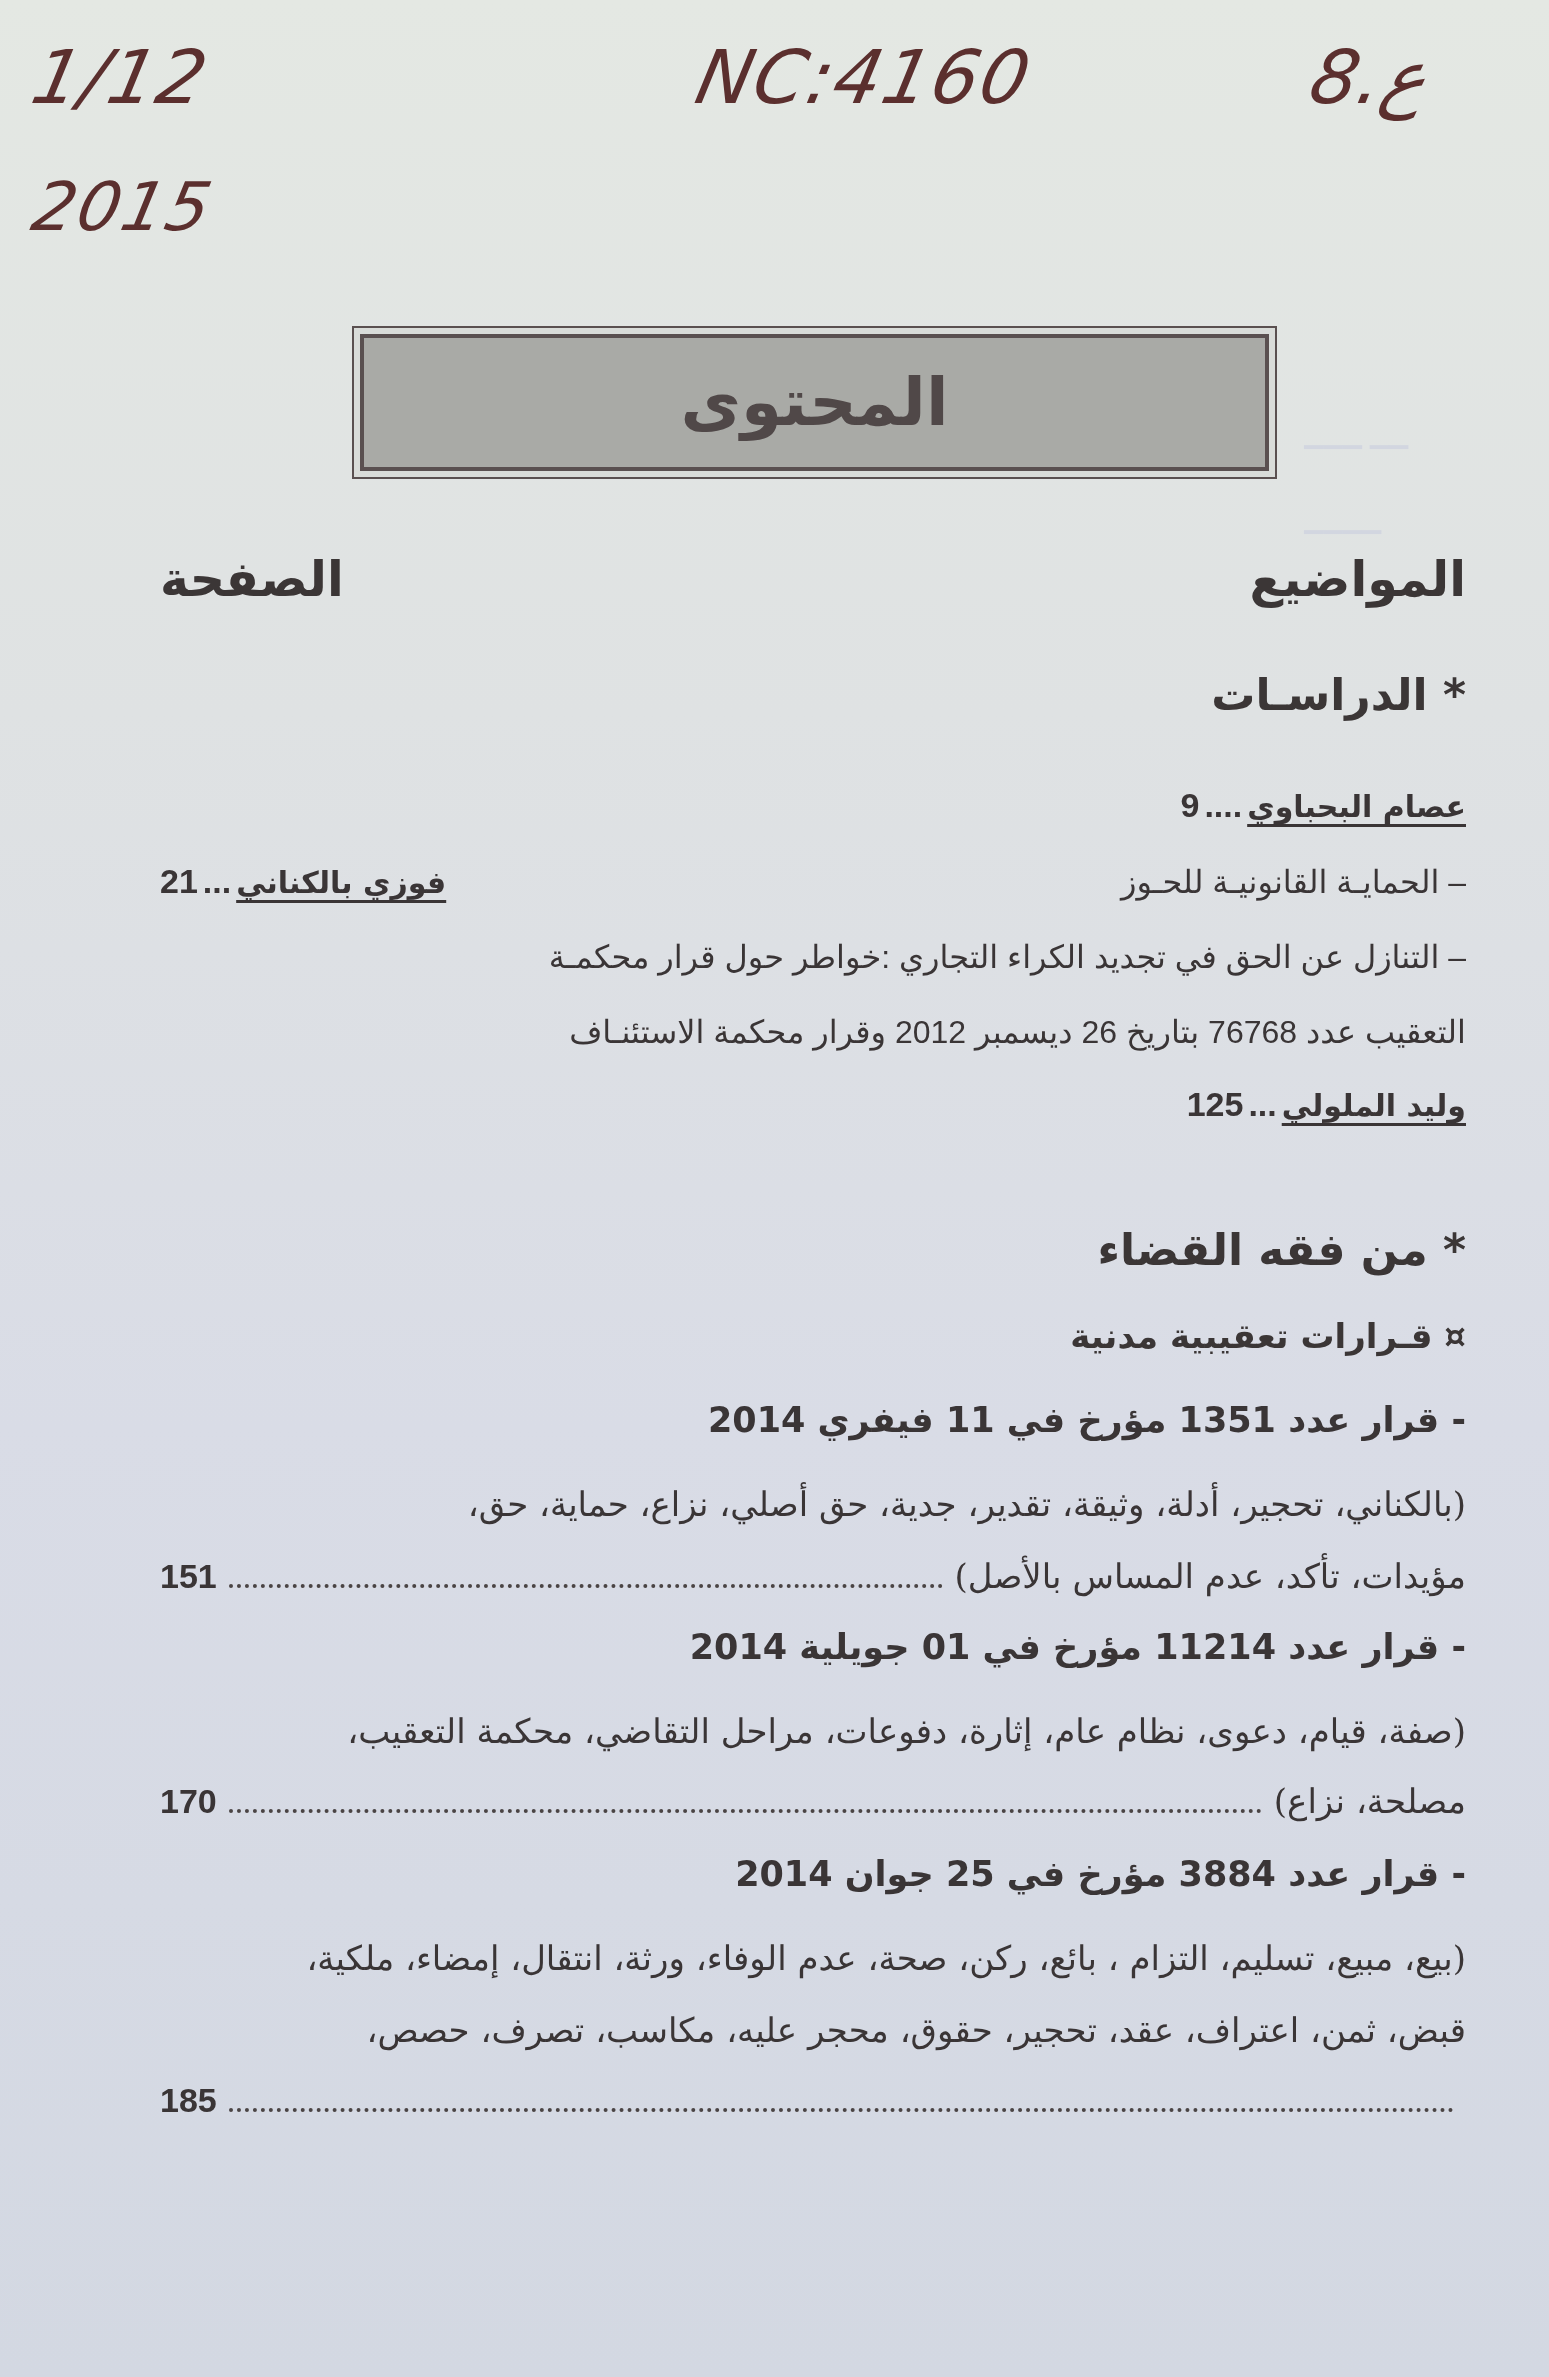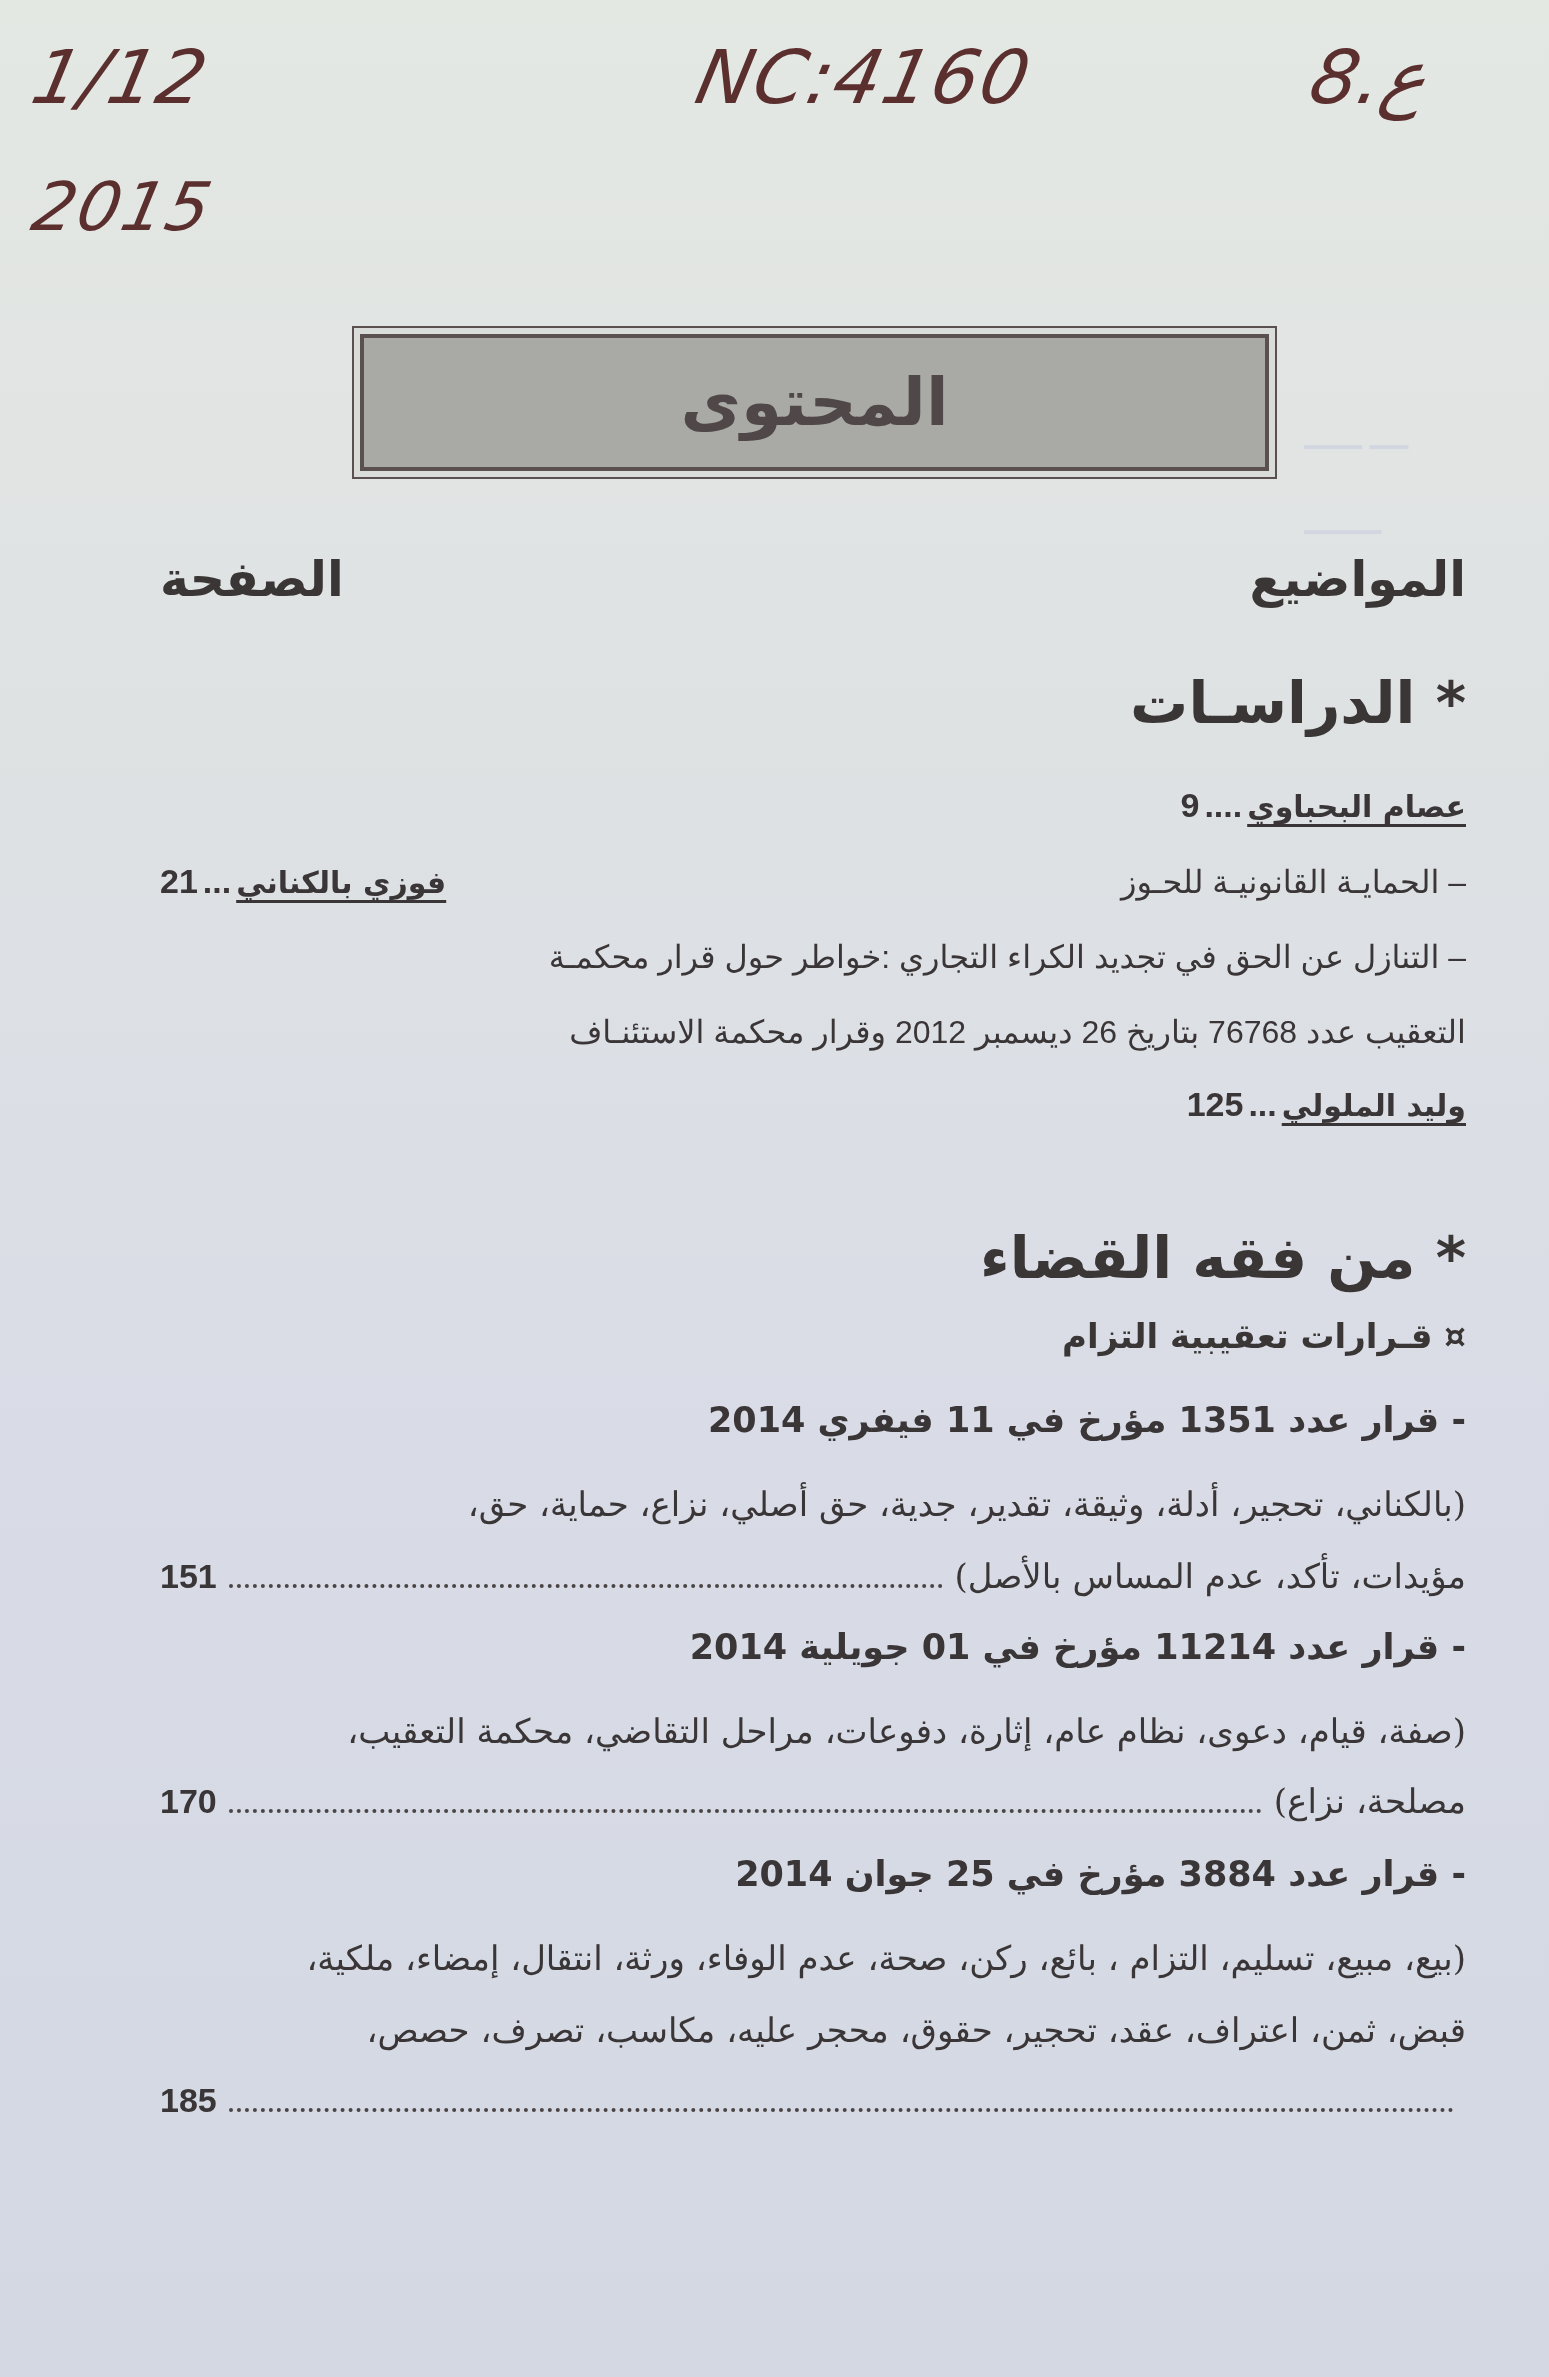--- a/index.html
+++ b/index.html
@@ -25,21 +25,21 @@
   }
   .title-text {
     font-family: "DejaVu Sans", sans-serif; font-weight: bold; font-size: 66px; color: #504848;
     direction: rtl;
   }
   .row {
     position: absolute; left: 160px; right: 84px; direction: rtl;
     display: flex; justify-content: space-between; align-items: baseline;
   }
   .hdr { font-family: "DejaVu Sans", sans-serif; font-weight: bold; font-size: 49px; color: #3b3636; }
-  .section { font-family: "DejaVu Sans", sans-serif; font-weight: bold; font-size: 58px; color: #3b3636; }
+  .section { font-family: "DejaVu Sans", sans-serif; font-weight: bold; font-size: 44px; color: #3b3636; }
   .sub { font-family: "DejaVu Sans", sans-serif; font-weight: bold; font-size: 34px; color: #3b3636; }
   .line { font-family: "Liberation Sans", sans-serif; font-size: 32px; color: #3a3536; white-space: nowrap; }
   .author { font-family: "DejaVu Sans", sans-serif; font-weight: bold; font-size: 30px; text-decoration: underline; text-underline-offset: 6.7px; }
   .pg { font-family: "Liberation Sans", sans-serif; font-weight: bold; font-size: 34px; }
   .dec { font-family: "DejaVu Sans", sans-serif; font-weight: bold; font-size: 35px; color: #3a3536; }
   .kw { font-family: "DejaVu Serif", serif; font-size: 34px; color: #3a3536; white-space: nowrap; }
   .dots { flex: 1; border-bottom: 4.2px dotted #4a4444; margin: 0 11.8px 6.7px 11.8px; height: 0; }
   .left-group { display: flex; align-items: baseline; direction: ltr; gap: 5px; }
   .bleed { position: absolute; font-family: "DejaVu Sans", sans-serif; color: #d2d6e0; font-size: 25px; direction: rtl; }
 </style>
@@ -97,21 +97,21 @@
     <span class="pg">125</span>
     <span class="pg">...</span>
     <span class="author" style="direction:rtl;">وليد الملولي</span>
   </span>
 </div>
 
 <div class="row" style="top:1224px;">
   <span class="section">* من فقه القضاء</span>
 </div>
 <div class="row" style="top:1316px;">
-  <span class="sub">¤ قـرارات تعقيبية التزام</span>
+  <span class="sub">¤ قـرارات تعقيبية مدنية</span>
 </div>
 
 <div class="row" style="top:1400px;">
   <span class="dec">-   قرار عدد 1351 مؤرخ في 11 فيفري 2014</span>
 </div>
 <div class="row" style="top:1484px;">
   <span class="kw">(بالكناني، تحجير، أدلة، وثيقة، تقدير، جدية، حق أصلي، نزاع، حماية، حق،</span>
 </div>
 <div class="row" style="top:1556px;">
   <span class="kw">مؤيدات، تأكد، عدم المساس بالأصل)</span>

